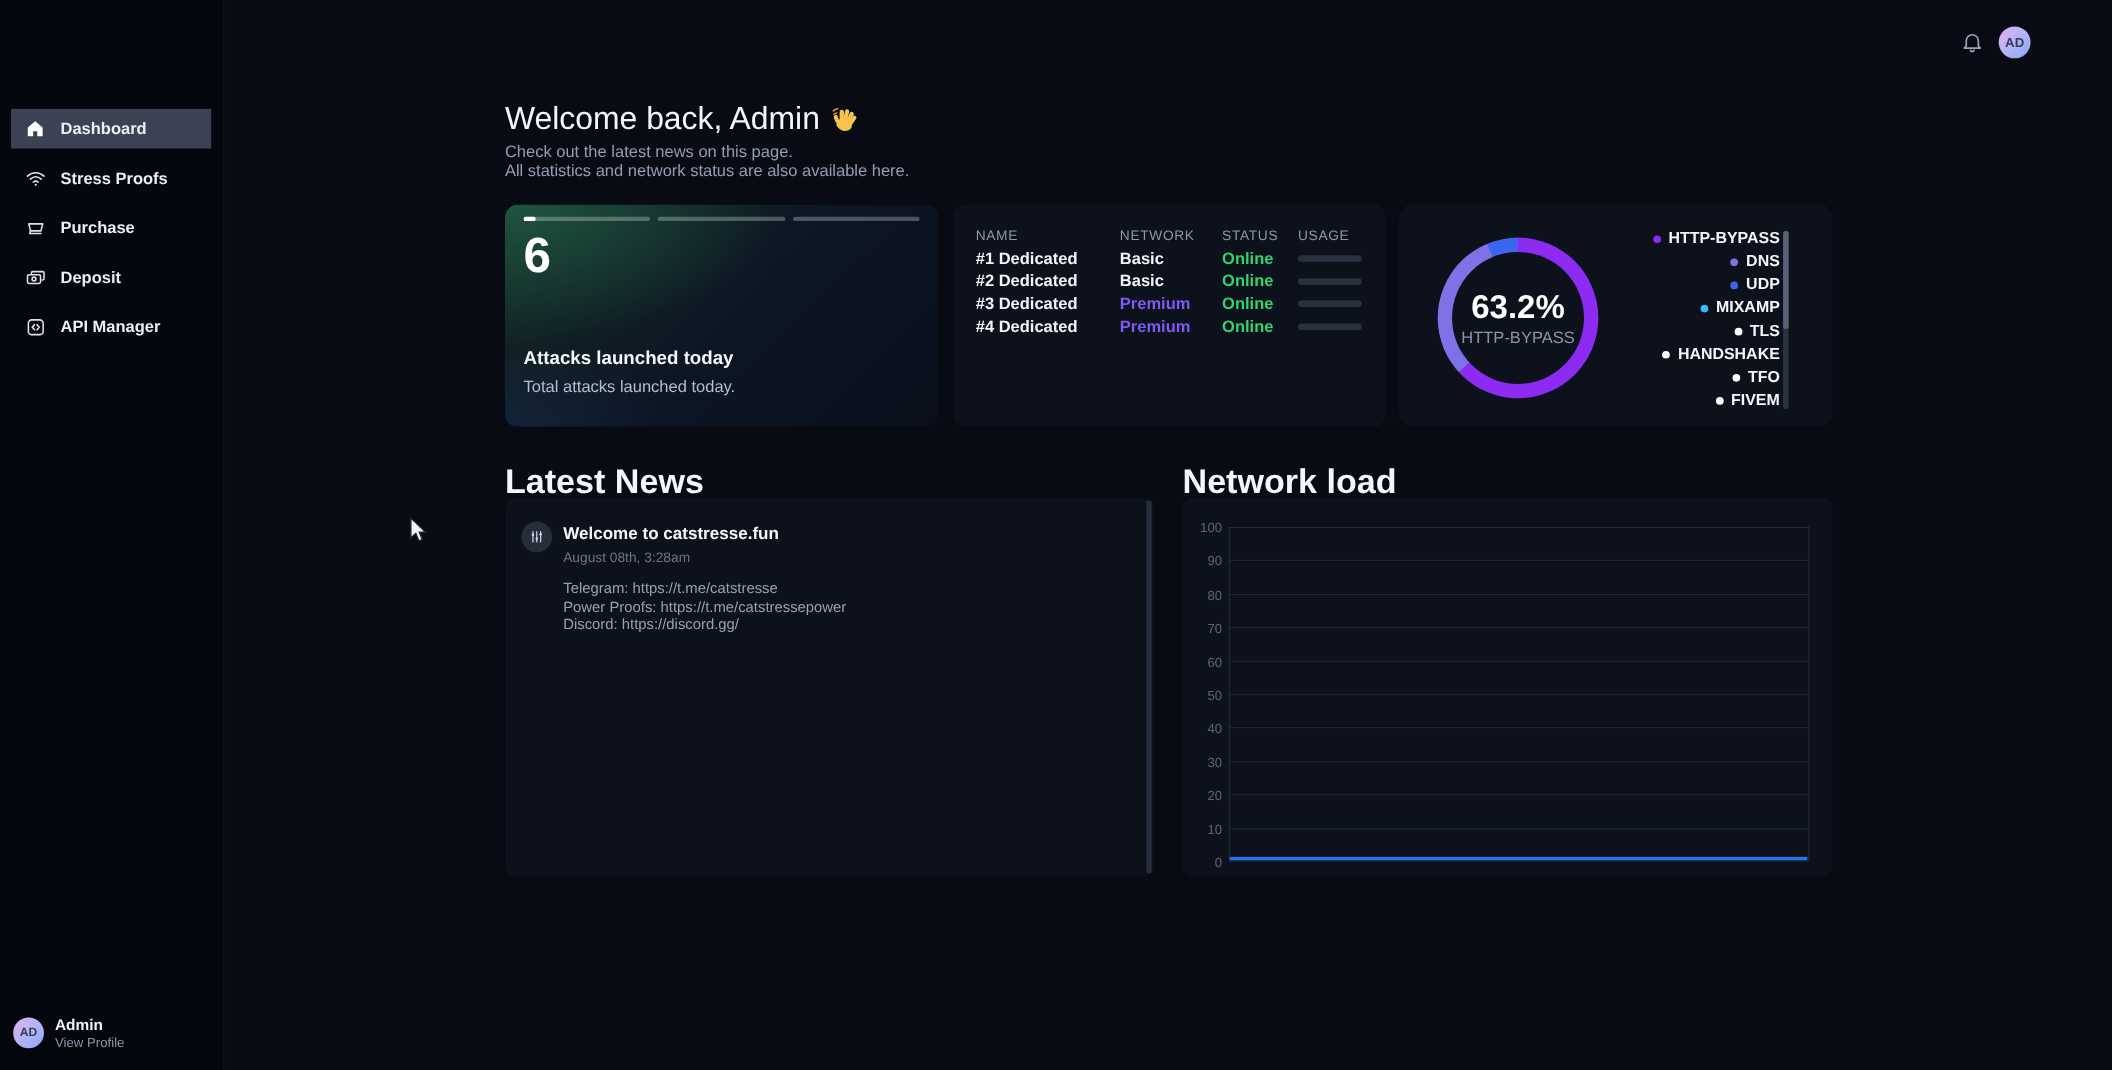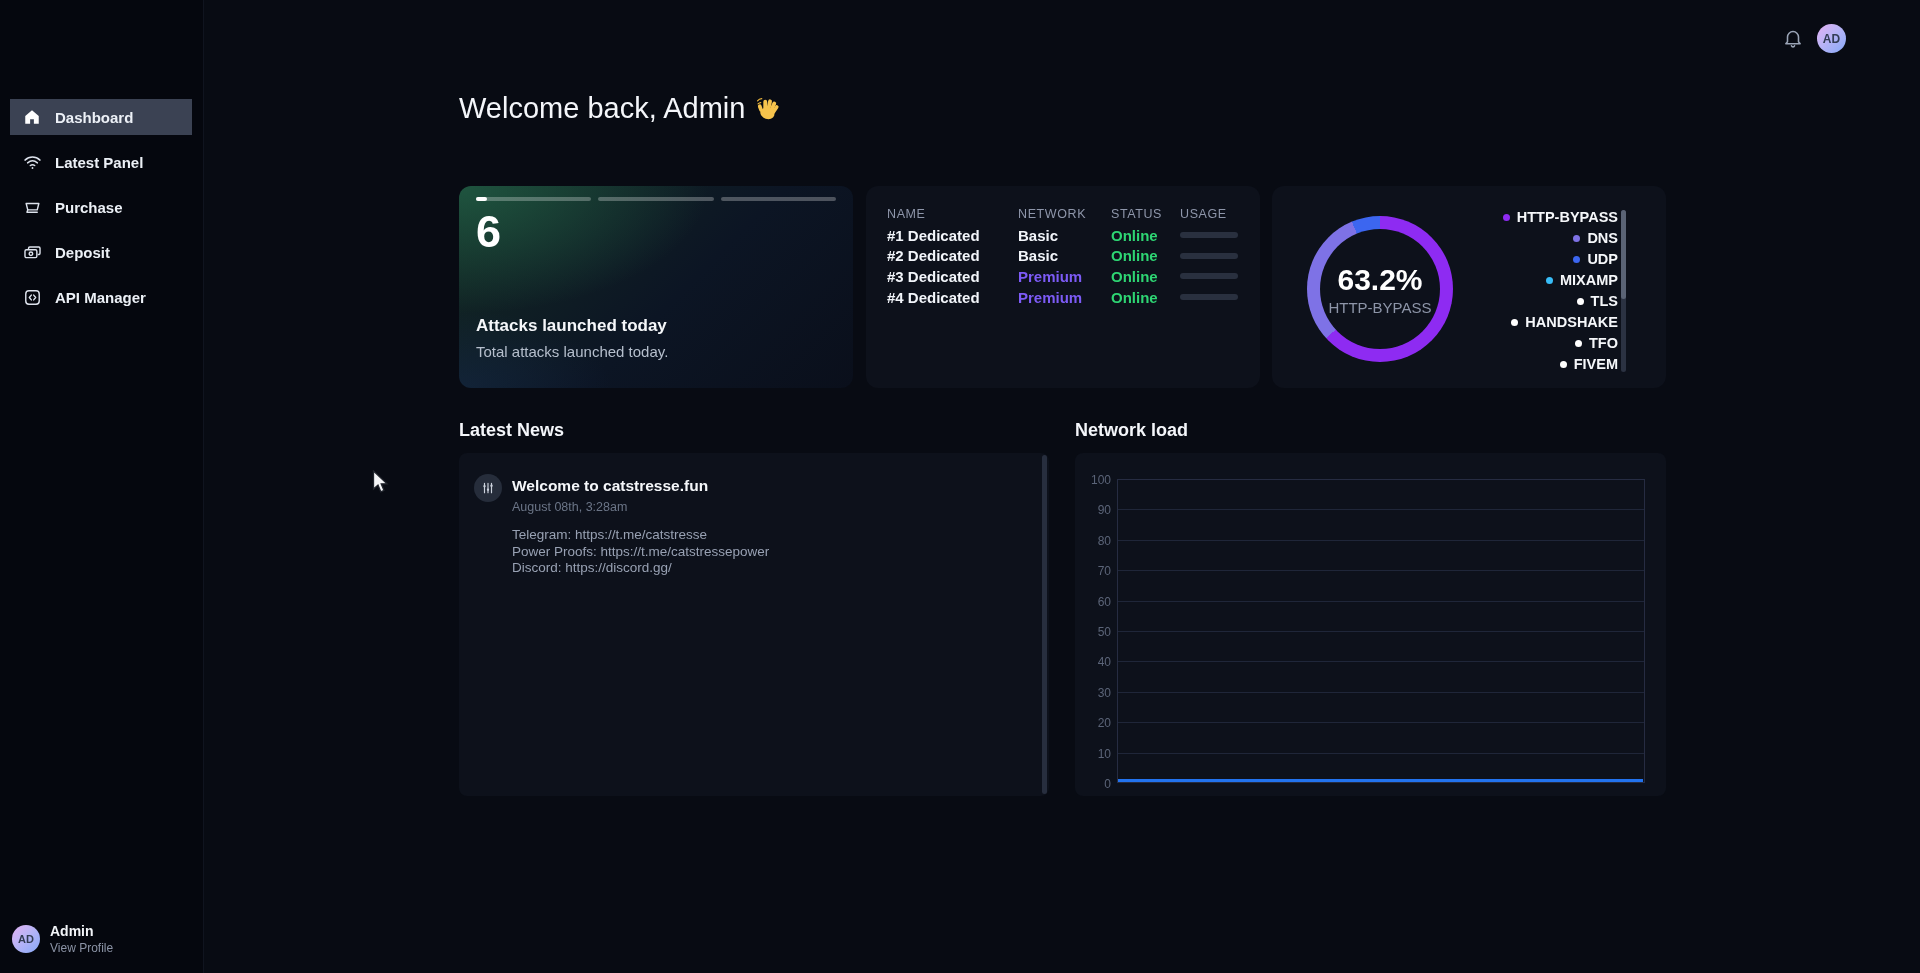--- a/index.html
+++ b/index.html
@@ -63,21 +63,21 @@
   .donut-center { position:absolute; left:35px; top:30px; width:146px; height:146px; z-index:2;
     display:flex; flex-direction:column; align-items:center; justify-content:center; }
   .donut-value { font-size:30px; font-weight:700; color:#ffffff; }
   .donut-label { font-size:15px; color:#8d95a8; margin-top:2px; }
   .legend { position:absolute; top:23px; right:48px; display:flex; flex-direction:column; align-items:flex-end; gap:5px; }
   .legend-item { display:flex; align-items:center; gap:7px; font-size:14.5px; font-weight:700; color:#f5f7fa; cursor:pointer; }
   .legend-dot { width:7px; height:7px; border-radius:50%; flex:none; }
   .legend-scrollbar { position:absolute; top:24px; right:40px; width:5px; height:162px; background:#2b3242; border-radius:3px; }
   .legend-thumb { width:5px; height:55%; background:#5a6375; border-radius:3px; }
   
-  .section-title { position:absolute; top:420px; font-size:18px; font-weight:700; color:#f4f6fa; }
+  .section-title { position:absolute; top:420px; font-size:31px; font-weight:700; color:#f4f6fa; }
   #news-title { left:459px; }
   #network-title { left:1075px; }
   .panel { position:absolute; top:453px; height:343px; border-radius:8px; background:#0d111b; }
   #news-panel { left:459px; width:590px; }
   #network-panel { left:1075px; width:591px; }
   .news-scrollbar { position:absolute; right:2px; top:2px; bottom:2px; width:5px; border-radius:3px; background:#272e3e; }
   .news-item { display:flex; gap:10px; padding:21px 24px 0 15px; }
   .news-icon { width:28px; height:28px; border-radius:50%; background:#262d3b; flex:none;
     display:flex; align-items:center; justify-content:center; }
   .news-title { font-size:15.5px; font-weight:700; color:#f5f7fa; padding-top:3px; }
@@ -111,21 +111,21 @@
       </div>
       <div class="nav-item">
         <span class="nav-icon">
           <svg width="19" height="19" viewBox="0 0 24 24" fill="none" stroke="#dde2ec" stroke-width="1.8" stroke-linecap="round">
             <path d="M2.5 9 C8 3.8 16 3.8 21.5 9"></path>
               <path d="M5.8 12.5 C9.8 8.9 14.2 8.9 18.2 12.5"></path>
               <path d="M9.2 15.8 C11 14.4 13 14.4 14.8 15.8"></path>
               <circle cx="12" cy="19" r="1.2" fill="#dde2ec" stroke="none"></circle>
           </svg>
         </span>
-        <span>Latest Panel</span>
+        <span>Stress Proofs</span>
       </div>
       <div class="nav-item">
         <span class="nav-icon">
           <svg width="19" height="19" viewBox="0 0 24 24" fill="none" stroke="#dde2ec" stroke-width="1.8" stroke-linecap="round" stroke-linejoin="round">
             <path d="M4 7 H20 L18 15 H6 L4 7 Z"></path>
               <path d="M6 15 L5 18 H18"></path>
           </svg>
         </span>
         <span>Purchase</span>
       </div>
@@ -179,20 +179,24 @@
           <rect x="9" y="7" width="4.6" height="15" rx="2.3" fill="#f6c34c" transform="rotate(-18 11.3 14)"></rect>
           <rect x="13.4" y="5" width="4.6" height="17" rx="2.3" fill="#f6c34c" transform="rotate(-6 15.7 13)"></rect>
           <rect x="17.8" y="6" width="4.6" height="16" rx="2.3" fill="#f6c34c" transform="rotate(6 20.1 14)"></rect>
           <rect x="21.6" y="9" width="4.2" height="12" rx="2.1" fill="#f6c34c" transform="rotate(16 23.7 15)"></rect>
           <ellipse cx="16.5" cy="22" rx="8.5" ry="6.5" fill="#f6c34c"></ellipse>
           <rect x="4.5" y="14" width="4.4" height="9" rx="2.2" fill="#f6c34c" transform="rotate(-38 6.7 18.5)"></rect>
         </g>
         <path d="M3 7 Q5 4.6 8 4.4 M3.6 10.6 Q5 9.2 6.8 9" stroke="#e8b33c" stroke-width="1.4" fill="none" stroke-linecap="round"></path>
       </svg>
     </span>
+  </div>
+  <div class="subtitle">
+    <div>Check out the latest news on this page.</div>
+    <div>All statistics and network status are also available here.</div>
   </div>
 
   <div class="card" id="card-attacks">
     <div class="progress-row">
       <span class="seg">
           <span class="seg-dot"></span>
         </span>
       <span class="seg"></span>
       <span class="seg"></span>
     </div>

